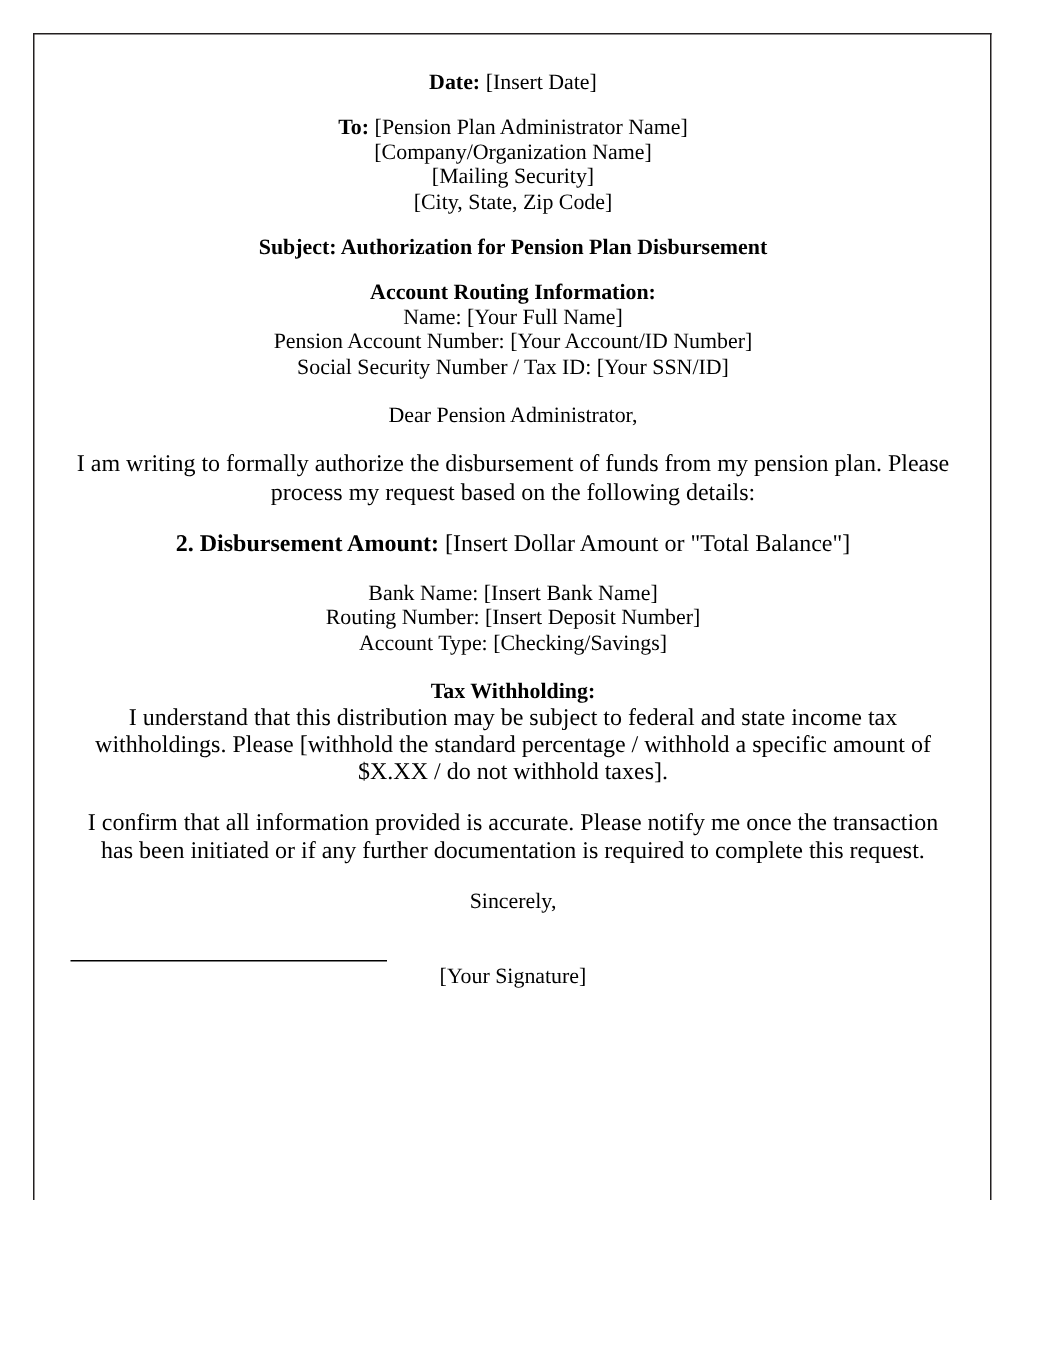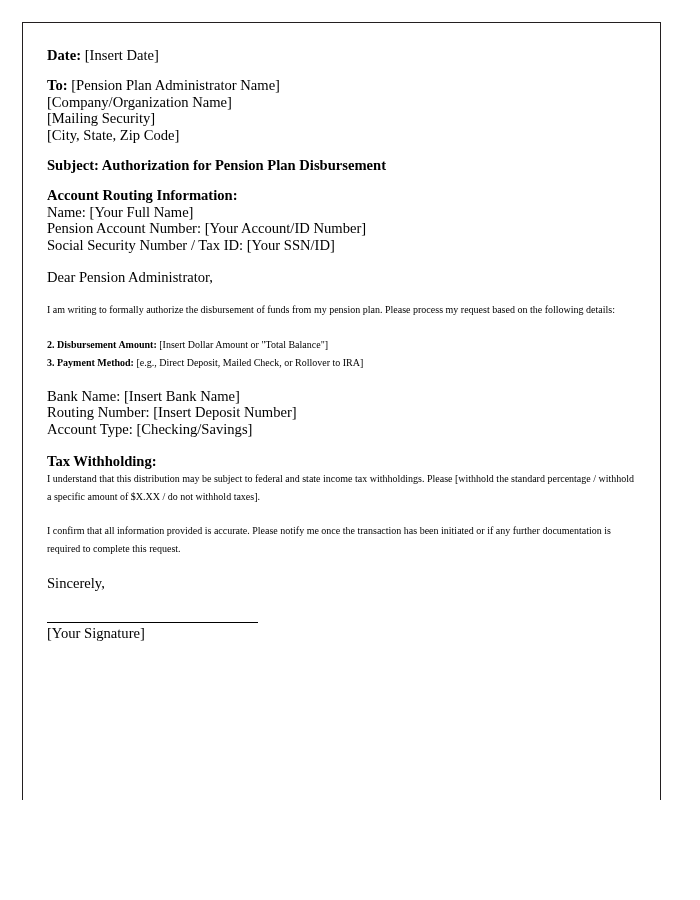--- a/index.html
+++ b/index.html
@@ -35,30 +35,31 @@
     width: 590px;
   }
 
   .line {
     font-size: 14.6px;
     line-height: 16.4px;
     white-space: normal;
   }
 
   .para {
-    font-size: 10px;
+    font-size: 16px;
     line-height: 18.2px;
   }
 
   .bold {
     font-weight: bold;
   }
 
   .block {
     margin: 0;
+    text-align: center;
   }
   .gap-md { height: 14px; }
   .gap-lg { height: 16px; }
 
   .sig-rule {
     width: 211px;
     height: 0;
     border-top: 1.2px solid #000000;
     margin: 0 0 2px 0;
   }
@@ -105,24 +106,20 @@
   <div class="gap-lg"></div>
 
   <div class="para block">I am writing to formally authorize the disbursement of funds from my pension plan. Please process my request based on the following details:</div>
 
   <div class="gap-lg"></div>
 
   <div class="para block">
     <span class="bold">2. Disbursement Amount:</span>
     <span>[Insert Dollar Amount or "Total Balance"]</span>
   </div>
-  <div class="para block">
-    <span class="bold">3. Payment Method:</span>
-    <span>[e.g., Direct Deposit, Mailed Check, or Rollover to IRA]</span>
-  </div>
 
   <div class="gap-lg"></div>
 
   <div class="line block">Bank Name: [Insert Bank Name]</div>
   <div class="line block">Routing Number: [Insert Deposit Number]</div>
   <div class="line block">Account Type: [Checking/Savings]</div>
 
   <div class="gap-lg"></div>
 
   <div class="line block bold">Tax Withholding:</div>

